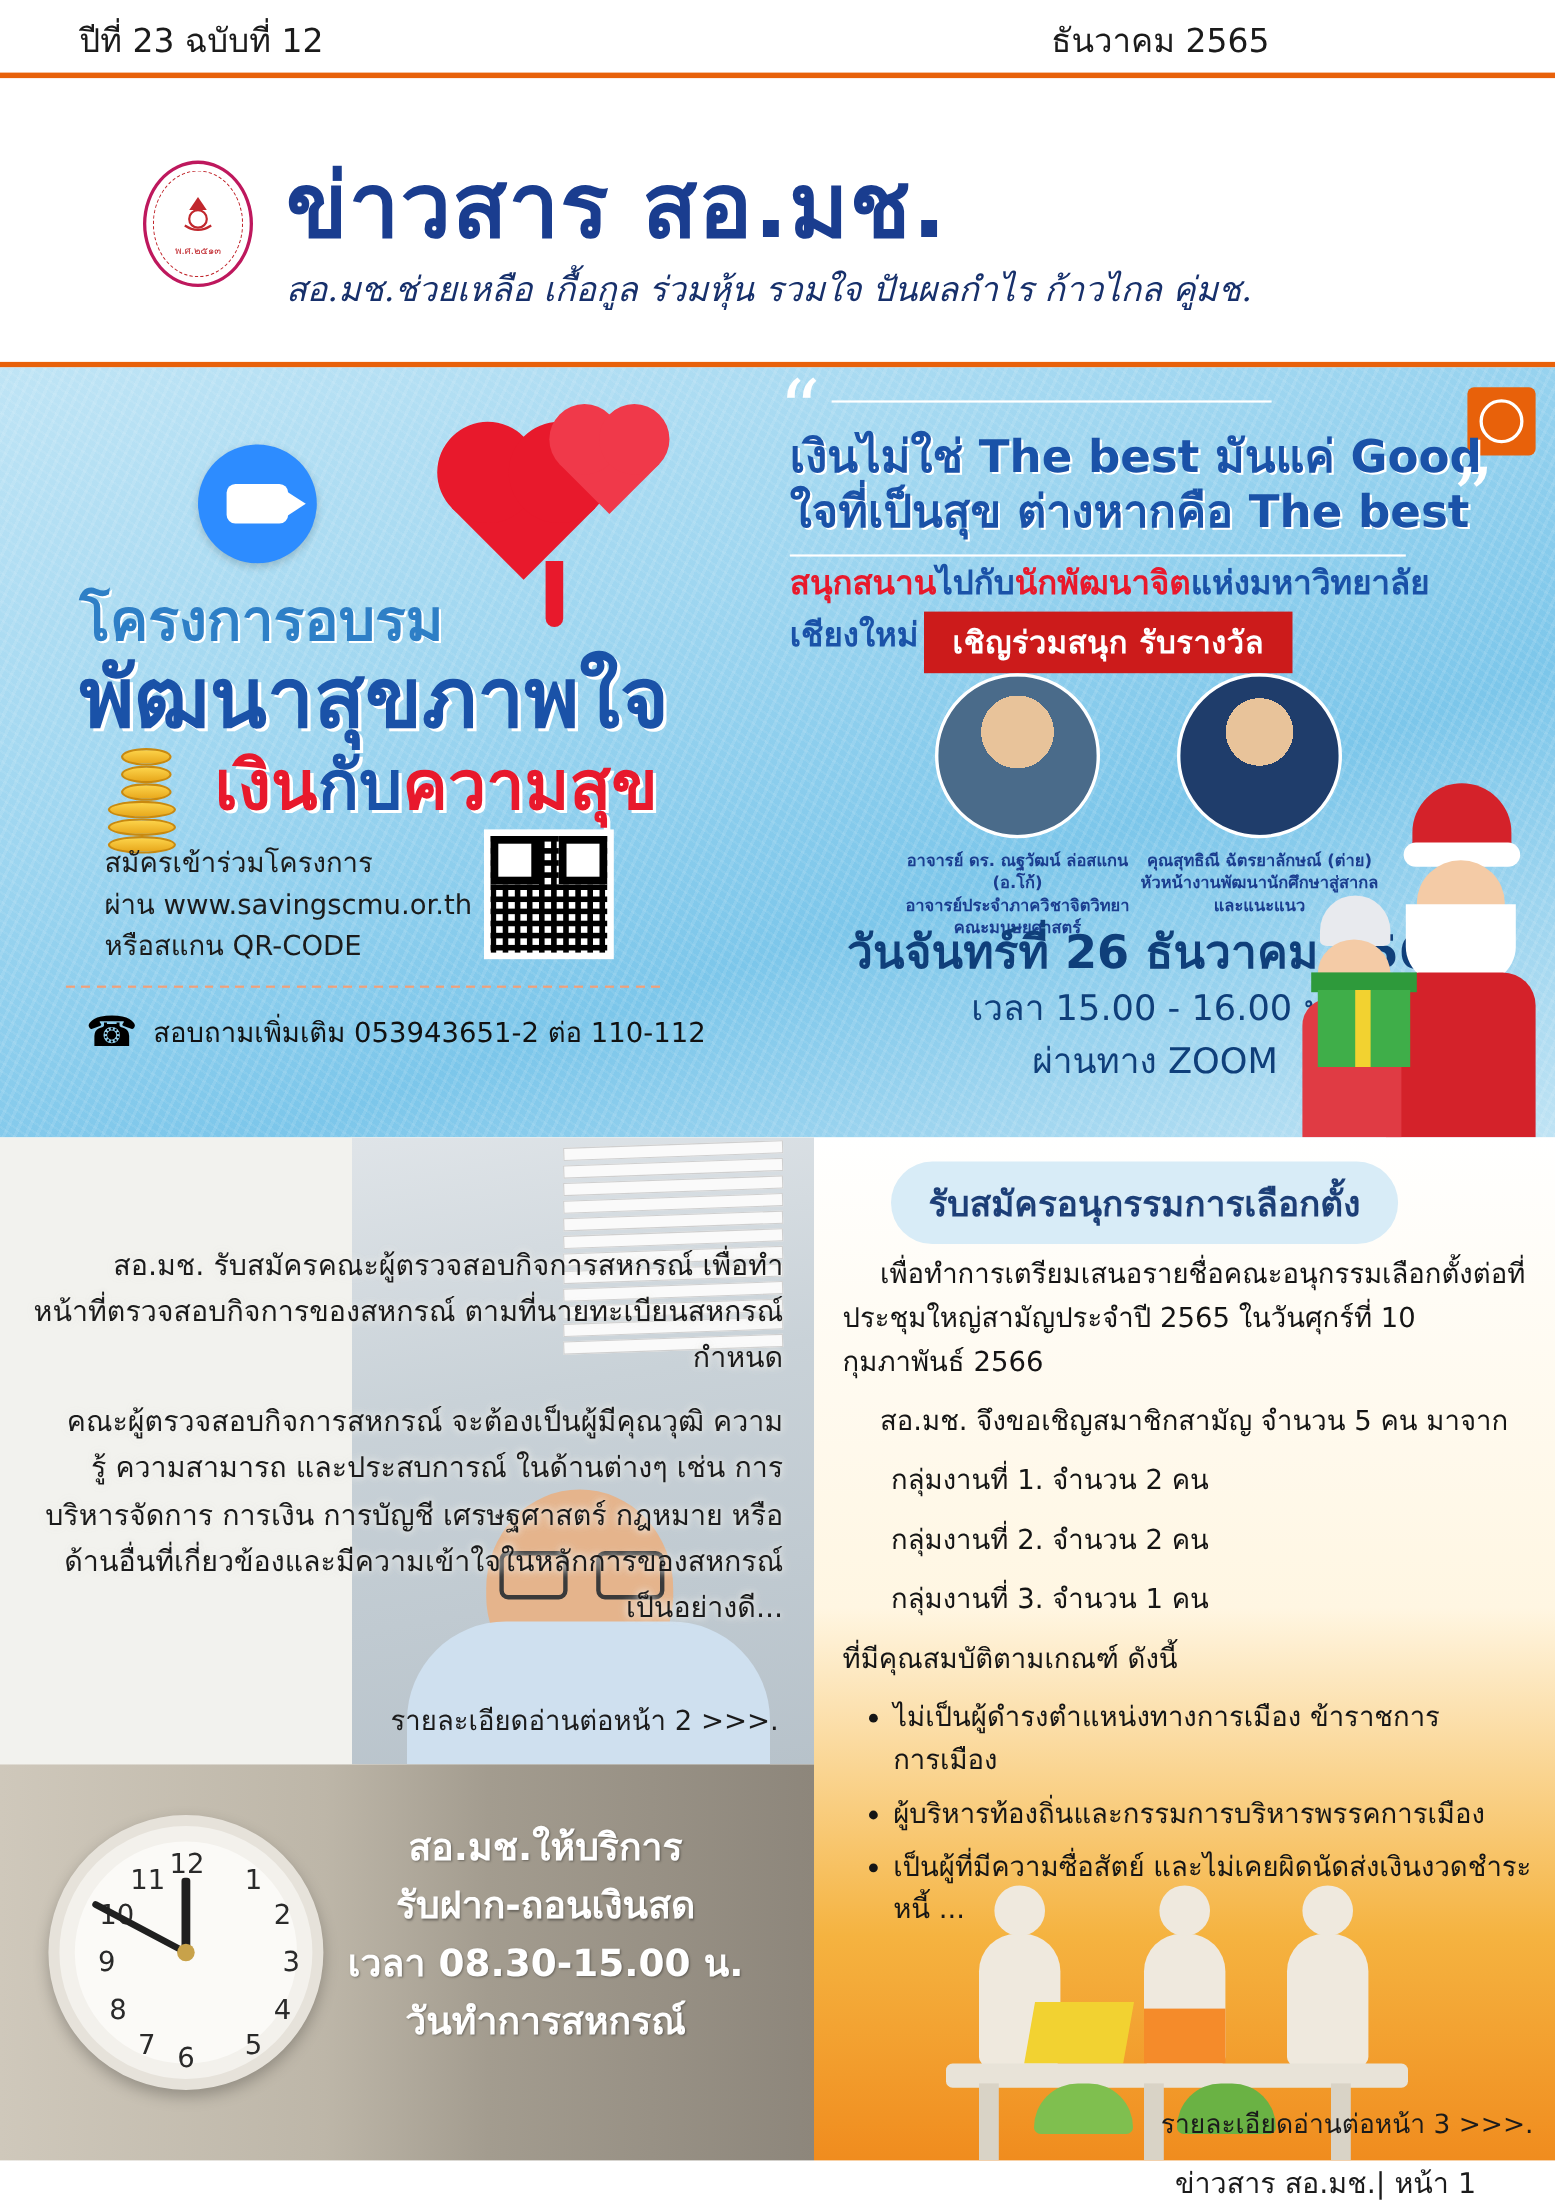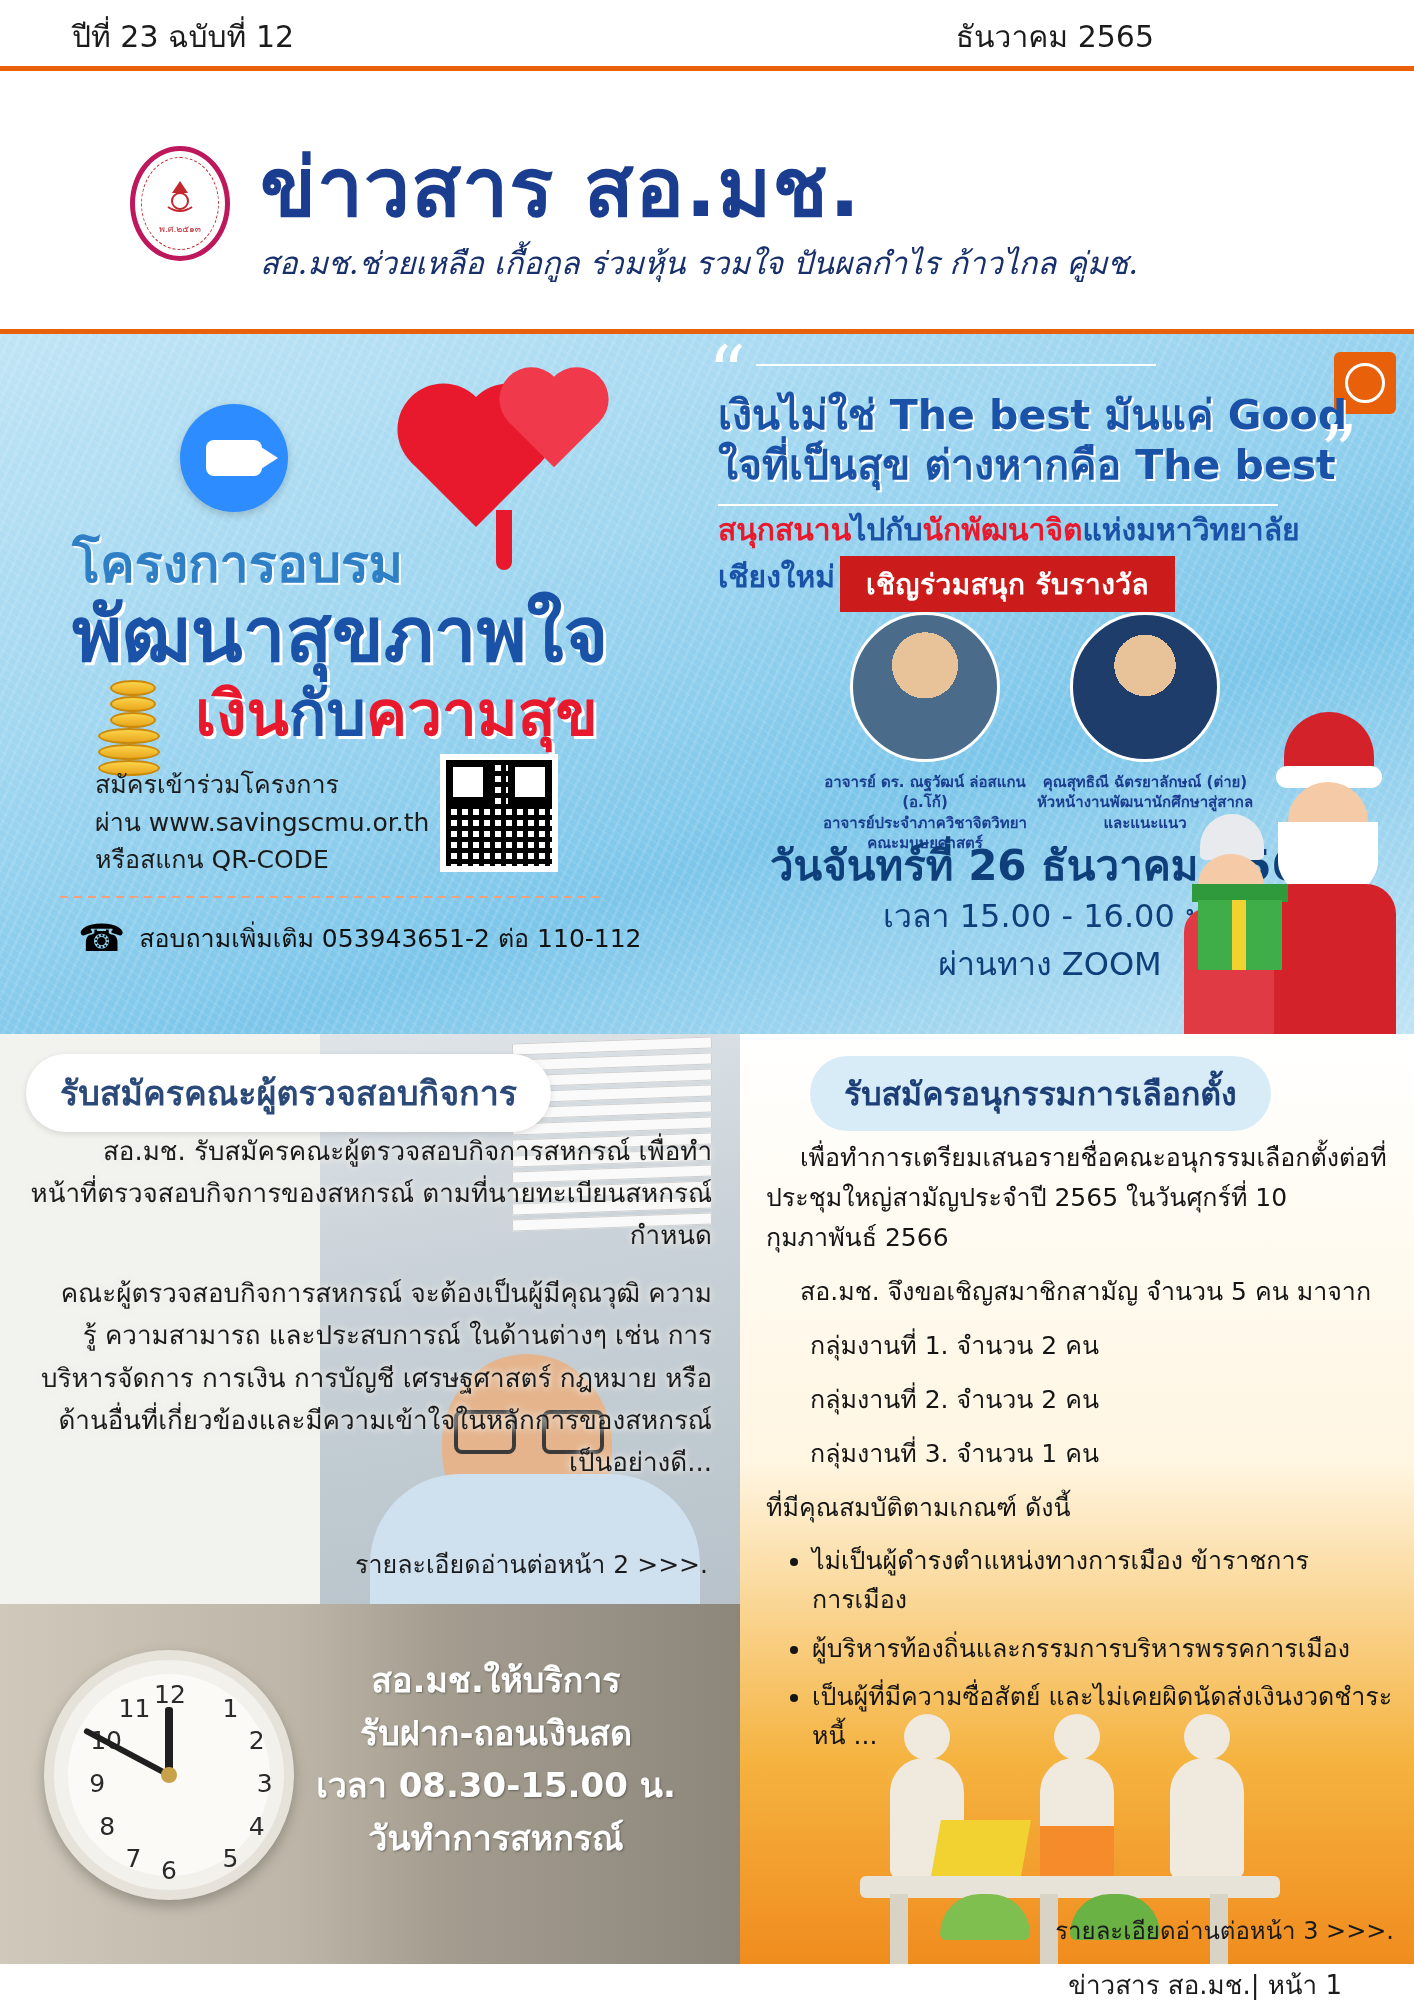--- a/index.html
+++ b/index.html
@@ -35,21 +35,21 @@
     position: absolute; top: 77px; left: 0; width: 1414px; height: 252px;
     background: #ffffff;
     display: flex; align-items: center;
   }
   .logo-wrap {
     width: 230px; display: flex; align-items: center; justify-content: center;
     padding-left: 130px;
   }
   .seal {
     width: 115px; height: 115px; border-radius: 50%;
-    border: 5px solid #be185d; position: relative;
+    border: 3px solid #be185d; position: relative;
     display: flex; align-items: center; justify-content: center;
     background: #fff;
   }
   .seal::after {
     content: ""; position: absolute; inset: 6px; border-radius: 50%;
     border: 1px dashed #c1272d;
   }
   .seal .seal-txt {
     font-size: 9px; color: #c1272d; text-align: center; line-height: 1.15;
     z-index: 2; padding: 0 6px;
@@ -493,21 +493,20 @@
           <div style="top:176px"></div>
       </div>
       <div class="person-head"></div>
       <div class="glasses">
           <span></span>
           <span></span>
         </div>
       <div class="person-shirt"></div>
     </div>
 
-    <div class="pill-title">รับสมัครคณะผู้ตรวจสอบกิจการ</div>
     <div class="left-body">
       <p>สอ.มช. รับสมัครคณะผู้ตรวจสอบกิจการสหกรณ์ เพื่อทำหน้าที่ตรวจสอบกิจการของสหกรณ์   ตามที่นายทะเบียนสหกรณ์กำหนด</p>
       <p>คณะผู้ตรวจสอบกิจการสหกรณ์  จะต้องเป็นผู้มีคุณวุฒิ ความรู้  ความสามารถ  และประสบการณ์  ในด้านต่างๆ  เช่น การบริหารจัดการ  การเงิน  การบัญชี  เศรษฐศาสตร์  กฎหมาย หรือด้านอื่นที่เกี่ยวข้องและมีความเข้าใจในหลักการของสหกรณ์เป็นอย่างดี...</p>
     </div>
     <div class="left-more">รายละเอียดอ่านต่อหน้า 2 &gt;&gt;&gt;.</div>
   </div>
 
   <div class="sec-right">
     <div class="pg">
       <div class="fig f1">

